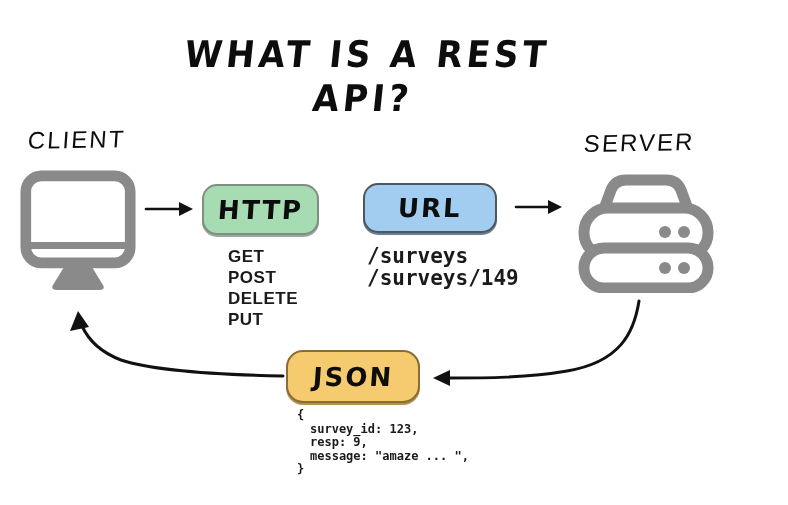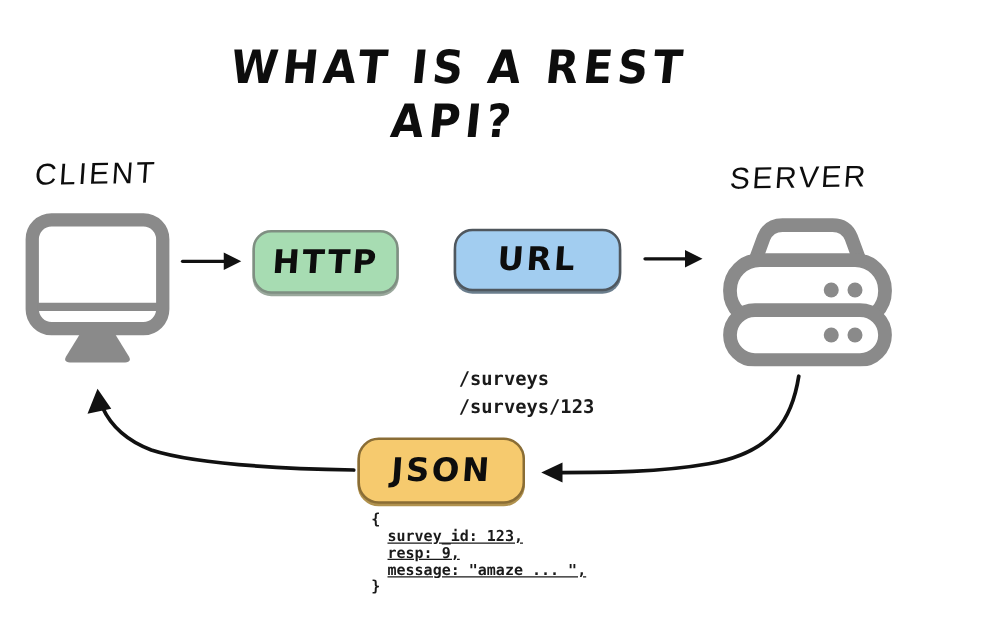--- a/index.html
+++ b/index.html
@@ -20,24 +20,24 @@
   .box .box-label{font-size:26px;letter-spacing:2px;color:#0d0d0d;}
   .http-box{left:202px;top:184px;width:117px;height:51px;background:#a7dcb2;
             border:2px solid #7f8f82;border-radius:15px;box-shadow:0 2px 0 #9aa89c;}
   .url-box{left:363px;top:183px;width:134px;height:50px;background:#a2cdf0;
            border:2px solid #4f575e;border-radius:15px;box-shadow:0 2px 0 #6b7e8d;}
   .json-box{left:286px;top:350px;width:134px;height:53px;background:#f6ca6e;
             border:2px solid #8a6d35;border-radius:17px;box-shadow:0 2px 0 #b1924e;}
   .methods{position:absolute;left:228px;top:246px;font-size:17px;font-weight:bold;
            line-height:21px;color:#1a1a1a;letter-spacing:0.5px;}
   .paths{position:absolute;left:367px;top:245px;font-family:"DejaVu Sans Mono",monospace;
-         font-weight:bold;font-size:15px;line-height:22px;color:#1a1a1a;margin-top:47px;}
+         font-weight:bold;font-size:21px;line-height:22px;color:#1a1a1a;}
   .code{position:absolute;left:297px;top:409px;font-family:"DejaVu Sans Mono",monospace;
         font-weight:bold;font-size:12px;line-height:13.5px;color:#1a1a1a;}
-  .code .indent{padding-left:13px;text-decoration:underline;}
+  .code .indent{padding-left:13px;}
 </style>
 </head>
 <body>
 
 <div class="canvas">
 
   <h1 class="title hand">WHAT IS A REST API?</h1>
 
   <div class="label client-label">CLIENT</div>
   <div class="label server-label">SERVER</div>
@@ -73,27 +73,33 @@
     </g>
     <g>
       <path d="M283,376 C230,375 158,372 121,360 C100,352 88,339 82,326" fill="none" stroke="#111" stroke-width="3" stroke-linecap="round"></path>
       <polygon points="70,331 78,311 89,327" fill="#111"></polygon>
     </g>
   </svg>
 
   <div class="box http-box">
     <span class="box-label hand">HTTP</span>
   </div>
+  <div class="methods">
+    <div>GET</div>
+    <div>POST</div>
+    <div>DELETE</div>
+    <div>PUT</div>
+  </div>
 
   <div class="box url-box">
     <span class="box-label hand">URL</span>
   </div>
   <div class="paths">
     <div>/surveys</div>
-    <div>/surveys/123</div>
+    <div>/surveys/149</div>
   </div>
 
   <div class="box json-box">
     <span class="box-label hand">JSON</span>
   </div>
   <div class="code">
     <div>{</div>
     <div class="indent">survey_id: 123,</div>
     <div class="indent">resp: 9,</div>
     <div class="indent">message: "amaze ... ",</div>

